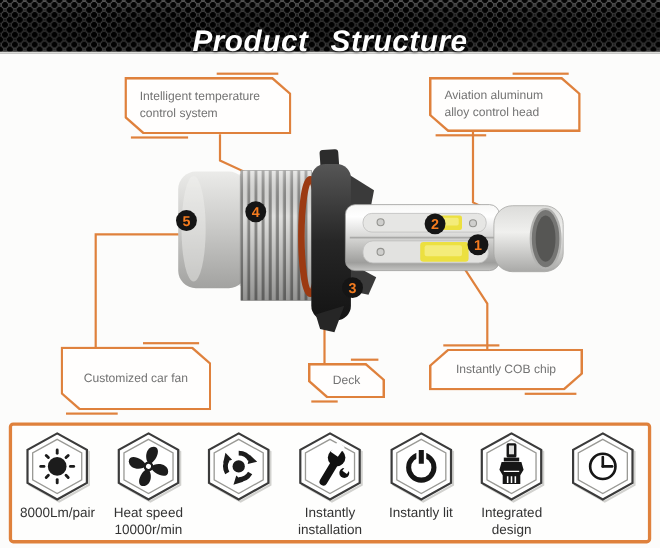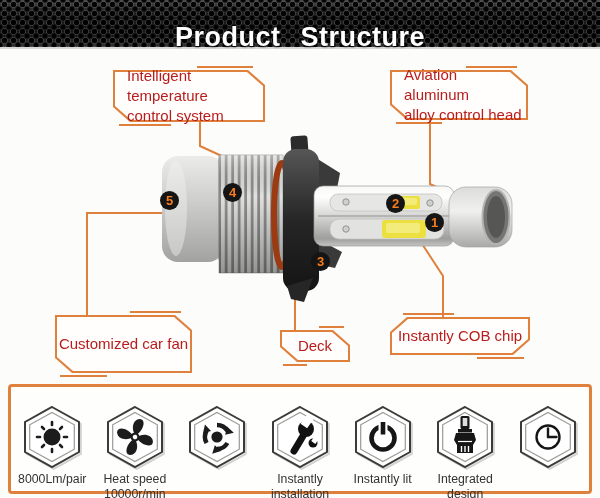--- a/index.html
+++ b/index.html
@@ -10,52 +10,52 @@
   #header{position:absolute;left:0;top:0;width:600px;height:47px;
     background-color:#161616;
     background-image:
       radial-gradient(circle at 4.5px 4.5px, rgba(0,0,0,.95) 2.4px, rgba(110,110,110,.45) 3.1px, transparent 3.7px),
       radial-gradient(circle at 4.5px 4.5px, rgba(0,0,0,.95) 2.4px, rgba(90,90,90,.35) 3.1px, transparent 3.7px),
       linear-gradient(180deg,#4a4a4a 0%,#1d1d1d 28%,#101010 72%,#333333 100%);
     background-size:9px 9px,9px 9px,100% 100%;
     background-position:0 0,4.5px 4.5px,0 0;
     border-bottom:2px solid #d8d8d5;
     display:flex;align-items:center;justify-content:center;}
-  #title{color:#ffffff;font-size:27px;font-weight:bold;
+  #title{color:#ffffff;font-size:27px;font-weight:bold;font-style:italic;
     letter-spacing:.5px;word-spacing:.45em;text-shadow:0 1px 2px rgba(0,0,0,.8);margin-top:28px;}
 
   
   #scene{position:absolute;left:0;top:0;width:600px;height:498px;}
 
   
   .cbox{position:absolute;z-index:3;}
   .cbox .bd{position:absolute;inset:0;background:#df813c;
     clip-path:polygon(0 0,calc(100% - 17px) 0,100% 15px,100% 100%,17px 100%,0 calc(100% - 15px));}
   .cbox .in{position:absolute;inset:2px;background:#fffefd;
     clip-path:polygon(0 0,calc(100% - 16px) 0,100% 14px,100% 100%,16px 100%,0 calc(100% - 14px));}
   .cbox.mir .bd{clip-path:polygon(17px 0,100% 0,100% calc(100% - 15px),calc(100% - 17px) 100%,0 100%,0 15px);}
   .cbox.mir .in{clip-path:polygon(16px 0,100% 0,100% calc(100% - 14px),calc(100% - 16px) 100%,0 100%,0 14px);}
   .cbox .label{position:absolute;inset:2px;display:flex;align-items:center;justify-content:center;
-    font-size:15px;color:#b91c1c;line-height:1.35;white-space:pre-line;text-align:center;z-index:2;}
+    font-size:11px;color:#737373;line-height:1.35;white-space:pre-line;text-align:center;z-index:2;}
   .cbox.la .label{justify-content:flex-start;text-align:left;padding-left:12px;}
   .dash{position:absolute;height:2px;background:#df813c;z-index:2;}
   .dash.t{top:-4px;left:55%;width:37%;}
   .dash.b{bottom:-4px;left:4%;width:34%;}
   .mir .dash.t{left:9%;}
   .mir .dash.b{left:62%;}
 
   
   .marker{position:absolute;z-index:4;width:19px;height:19px;border-radius:50%;
     background:#151515;color:#f57c1f;font-size:13px;font-weight:bold;
     line-height:19px;text-align:center;}
 
   
   #features{position:absolute;left:8px;top:384px;width:584px;height:110px;
     box-sizing:border-box;border:3px solid #df813c;border-radius:4px;
-    background:#fefefd;display:flex;align-items:flex-start;padding-top:18px;z-index:3;}
+    background:#fefefd;display:flex;align-items:flex-start;padding-top:5px;z-index:3;}
   .feature{flex:1 1 0;display:flex;flex-direction:column;align-items:center;min-width:0;}
   .feature svg{display:block;flex:0 0 auto;}
   .flabel{margin-top:1px;font-size:12.3px;color:#333333;line-height:1.2;
     text-align:center;white-space:pre;}
 </style>
 </head>
 <body>
 
 <div id="page">
 

